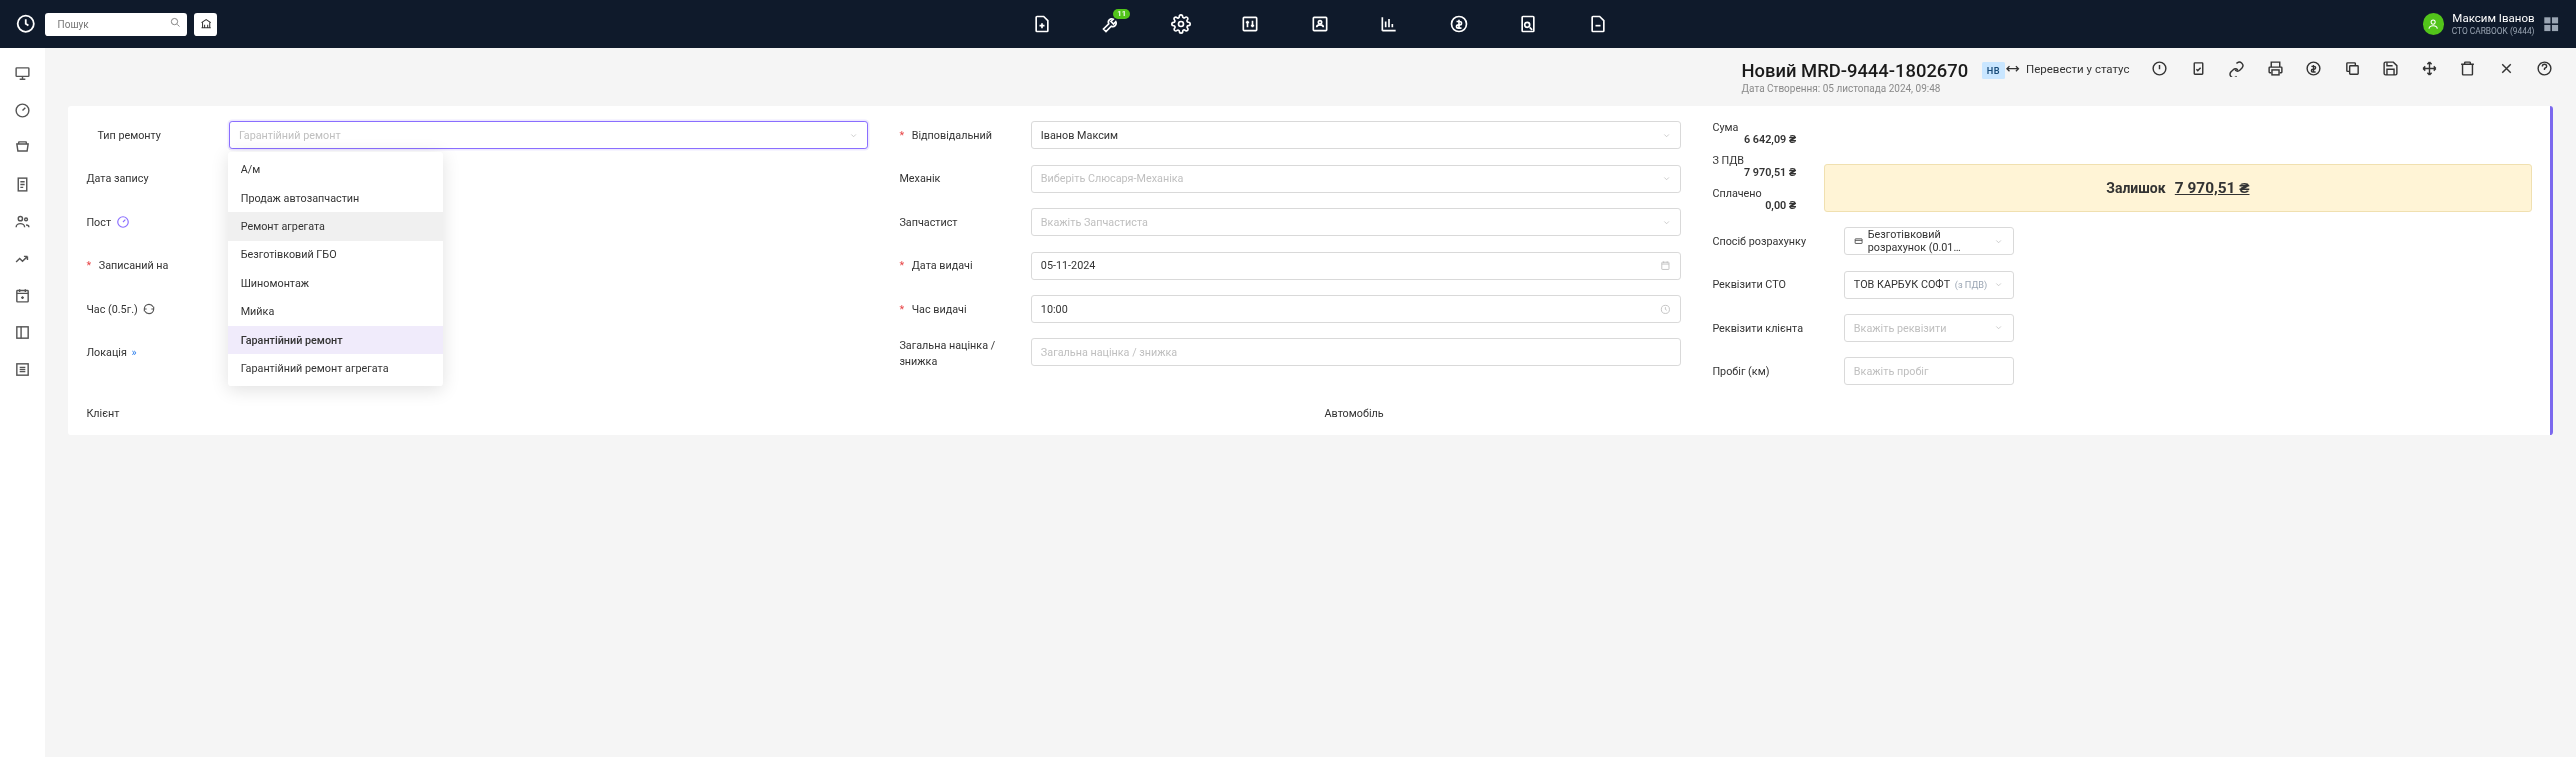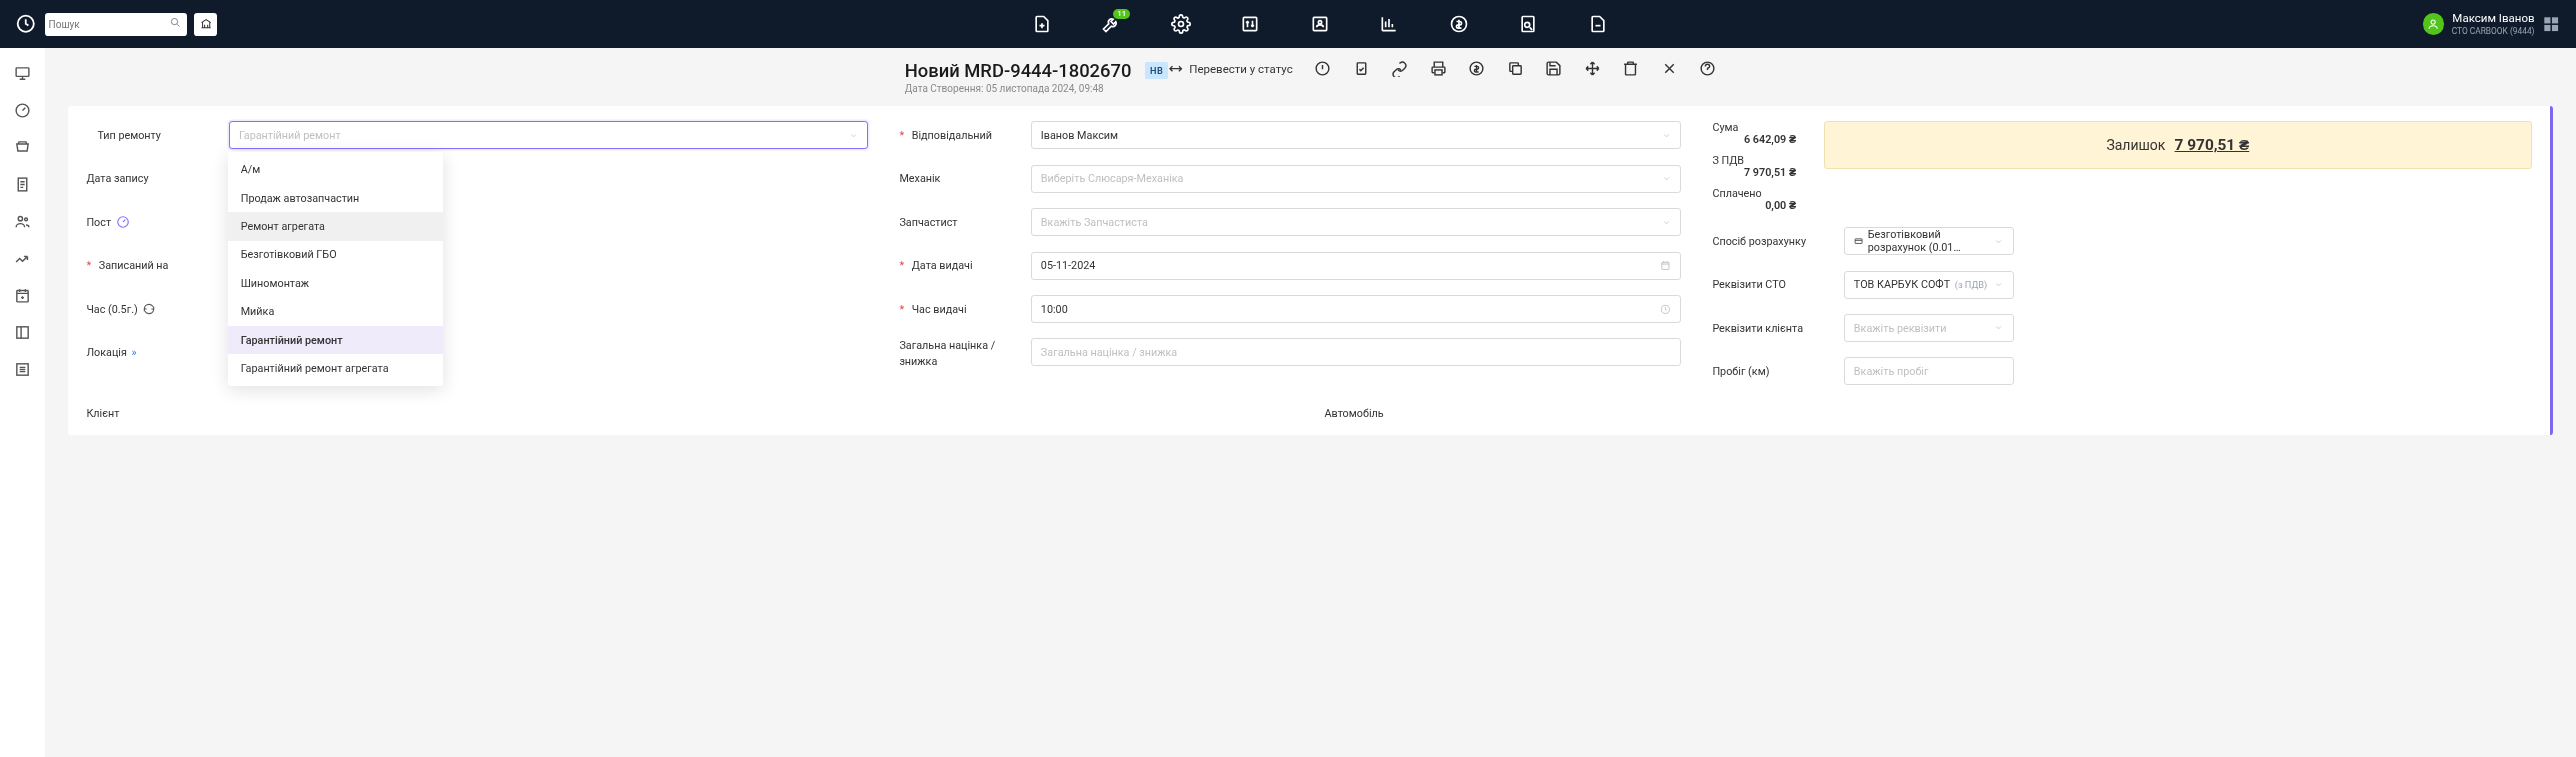--- a/index.html
+++ b/index.html
@@ -1,42 +1,42 @@
 <!DOCTYPE html>
 <html style="font-size:12.3px"><head>
 <meta charset="utf-8">
 <style>
 * { box-sizing: border-box; margin: 0; padding: 0; font-family: -apple-system, BlinkMacSystemFont, "Segoe UI", Roboto, sans-serif; }
 body { background: #f5f5f5; font-size: 10.8px; color: #333; }
 
 .topbar { background: #0f1a2b; height: 48px; display: flex; align-items: center; padding: 0 15.4px; gap: 7.7px; }
 .logo-icon { width: 21.5px; height: 21.5px; }
 .search-box { position: relative; width: 142px; }
-.search-box input { width: 100%; height: 23px; padding: 0 23px 0 4px; border-radius: 3.1px; border: none; background: #fff; font-size: 10px; }
+.search-box input { width: 100%; height: 23px; padding: 0 23px 0 13px; border-radius: 3.1px; border: none; background: #fff; font-size: 10px; }
 .search-box .si { position: absolute; right: 6.1px; top: 50%; transform: translateY(-50%); }
 .bank-btn { width: 23px; height: 23px; background: #fff; border-radius: 3.1px; display: flex; align-items: center; justify-content: center; cursor: pointer; }
 
 .nav-icons { flex: 1; display: flex; justify-content: center; gap: 48px; }
 .nav-icon { position: relative; width: 21.5px; height: 21.5px; cursor: pointer; display: flex; align-items: center; justify-content: center; }
 .nav-icon svg { width: 20px; height: 20px; }
 .badge { position: absolute; top: -4.6px; right: -7.7px; background: #52c41a; color: #fff; font-size: 7.7px; font-weight: 600; padding: 0.8px 3.8px; border-radius: 6.1px; }
 
 .user-zone { display: flex; align-items: center; gap: 7.7px; }
 .avatar { width: 21.5px; height: 21.5px; background: #52c41a; border-radius: 50%; display: flex; align-items: center; justify-content: center; }
 .user-text { text-align: right; line-height: 1.2; }
 .user-name { color: #fff; font-size: 11.5px; }
 .user-sub { color: #9aa5b3; font-size: 8.4px; }
 .grid-icon { width: 18.4px; height: 18.4px; cursor: pointer; }
 
 .layout { display: flex; }
 .sidebar { width: 45px; background: #fff; min-height: calc(100vh - 48px); display: flex; flex-direction: column; align-items: center; gap: 20px; padding-top: 17px; }
 .sidebar-item { width: 17px; height: 17px; cursor: pointer; display: flex; align-items: center; justify-content: center; }
 
 .main { flex: 1; padding: 12.3px 23px; }
-.header-row { display: flex; align-items: flex-start; justify-content: center; margin-bottom: 12.3px; }
+.header-row { display: flex; align-items: flex-start; justify-content: flex-end; margin-bottom: 12.3px; }
 .title-block { display: flex; align-items: center; gap: 14px; }
 .page-title { font-size: 18.4px; font-weight: 500; color: #1a1a1a; }
 .status-chip { background: #c9e6ff; color: #1a4d7a; font-size: 9.2px; font-weight: 600; padding: 3.1px 4.6px; border-radius: 1.5px; letter-spacing: 0.4px; }
 .date-line { color: #8a8a8a; font-size: 10px; margin-top: 1.5px; }
 
 .actions { display: flex; align-items: center; gap: 21.5px; }
 .status-transfer { display: flex; align-items: center; gap: 6.1px; cursor: pointer; font-size: 11.5px; }
 .action-icon { width: 17px; height: 17px; cursor: pointer; display: flex; align-items: center; justify-content: center; }
 
 .card { background: #fff; border-radius: 3.1px; padding: 15.4px 18.4px; border-right: 3.1px solid #7b68ee; }
@@ -54,21 +54,21 @@
 
 .dropdown { position: absolute; background: #fff; border-radius: 3.1px; box-shadow: 0 3.1px 18.4px rgba(0,0,0,0.12); width: 215px; z-index: 100; padding: 3.1px 0; }
 .dd-item { padding: 7.7px 12.3px; cursor: pointer; font-size: 10.8px; }
 .dd-item.hover { background: #f0f0f0; }
 .dd-item.selected { background: #f0ebfb; font-weight: 500; }
 
 .summary { display: flex; flex-direction: column; gap: 7.7px; }
 .sum-row { display: flex; justify-content: space-between; font-size: 10.8px; }
 .sum-row .val { font-weight: 600; margin-top: 12px; }
 .balance-box { background: #fff4d6; border: 0.8px solid #f0e0b0; border-radius: 3.1px; padding: 14px 18.4px; display: flex; align-items: center; justify-content: center; gap: 9.2px; }
-.balance-label { font-size: 14px; font-weight: 400; }
+.balance-label { font-size: 14px; font-weight: 700; }
 .balance-val { font-size: 15.4px; font-weight: 700; text-decoration: underline; }
 
 .right-col .field .input, .right-col .field .select { width: 170px; flex: initial; }
 .sub-label { color: #9aa5b3; font-size: 9.2px; margin-left: 4.6px; }
 
 .bottom-labels { display: flex; gap: 31px; margin-top: 21.5px; }
 .bottom-label { flex: 1; font-size: 10.8px; color: #333; }
 
 .icon-inline { width: 14px; height: 14px; }
 .link-arrow { color: #2f80ed; }
@@ -427,21 +427,21 @@
                 </svg>
             </div>
           </div>
           <div class="field tall">
             <div class="label" style="line-height:1.4;">Загальна націнка / знижка</div>
             <div class="input ph">Загальна націнка / знижка</div>
           </div>
         </div>
 
         <div class="col right-col">
-          <div style="display:flex; gap:28px; align-items:flex-start;">
+          <div style="display:flex; gap:28px; align-items:flex-end;">
             <div class="summary">
               <div class="sum-row">
                   <span>Сума</span>
                   <span class="val">6 642,09 ₴</span>
                 </div>
               <div class="sum-row">
                   <span>З ПДВ</span>
                   <span class="val">7 970,51 ₴</span>
                 </div>
               <div class="sum-row">

